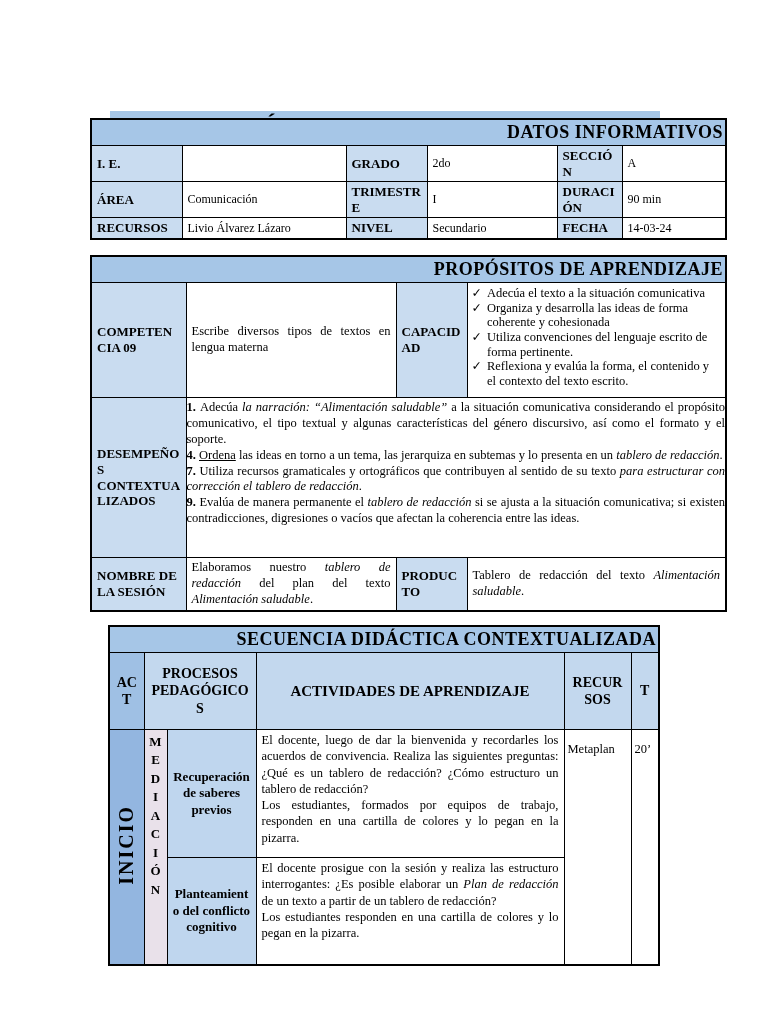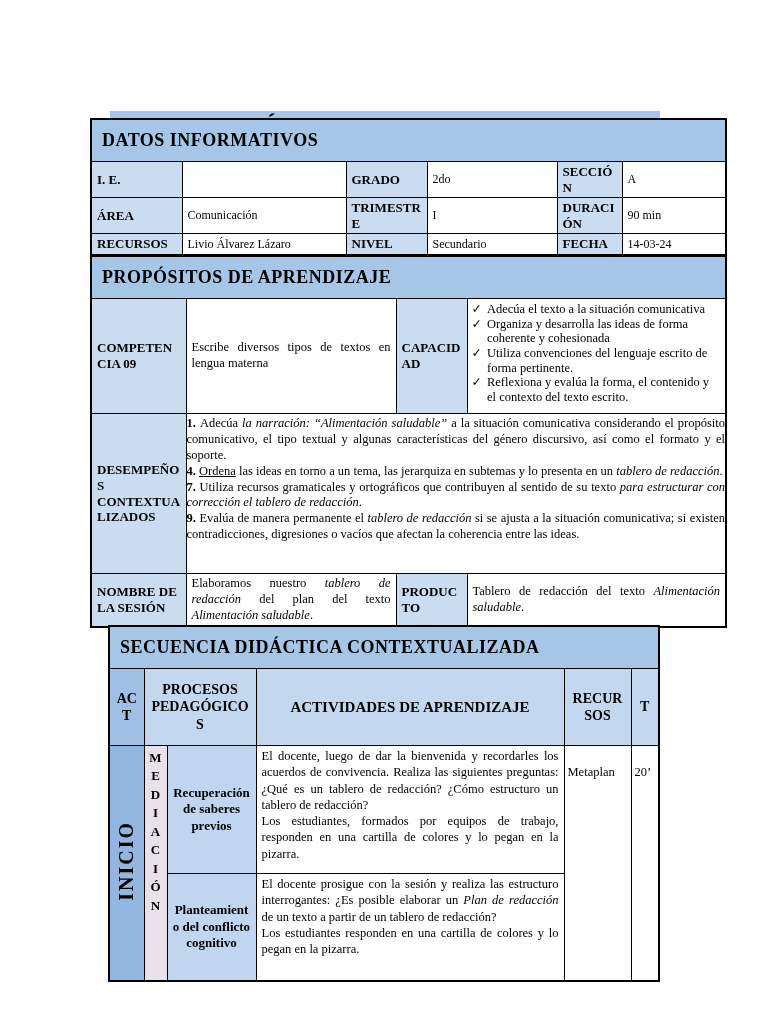--- a/index.html
+++ b/index.html
@@ -10,21 +10,21 @@
              background:var(--title-bar,#a6c6e7);
              display:flex;align-items:center;justify-content:center;
              font-family:"Liberation Sans",sans-serif;font-weight:bold;
              font-size:24px;letter-spacing:-0.5px;margin-top:39px;}
 
   table{border-collapse:collapse;position:absolute;table-layout:fixed;}
   td,th{border:1.4px solid #000;padding:2px 5px;vertical-align:middle;overflow:hidden;}
   table{border:2px solid #000;}
 
   th.section{background:var(--section-header,#a6c6e7);font-size:18px;font-weight:bold;
-             text-align:left;padding:10px;letter-spacing:0.5px;}
+             text-align:right;padding:2px;letter-spacing:0.5px;}
 
   .lbl{background:var(--label-cell,#c9dcf0);font-weight:bold;font-size:13px;
        overflow-wrap:anywhere;line-height:1.2;text-align:left;}
   .val{font-size:12px;text-align:left;}
 
   .datos{left:90px;top:118px;width:635px;}
   .datos tr.h{height:25px;}
   .datos tr.r1{height:34px;padding-left:48px;}
   .datos tr.r2{height:35px;}
   .datos tr.r3{height:20px;}
@@ -55,21 +55,21 @@
   .act-header{background:var(--act-header,#9fc0e4);}
   .inicio-cell{background:var(--inicio-cell,#93b6e0);text-align:center;padding:0;}
   .inicio-text{writing-mode:vertical-rl;transform:rotate(180deg);font-weight:bold;
                font-size:20px;letter-spacing:2px;display:inline-block;}
   .mediacion-cell{background:var(--mediacion-cell,#e9e1ea);font-weight:bold;font-size:13px;
                   line-height:1.42;text-align:center;white-space:pre-line;
                   vertical-align:top;padding:3px 0;}
   .proceso-cell{background:var(--proceso-cell,#bfd6ee);font-weight:bold;font-size:13px;
                 text-align:center;overflow-wrap:anywhere;line-height:1.25;}
   .activ-cell{font-size:12.5px;text-align:justify;vertical-align:top;line-height:1.3;}
-  .res-cell,.t-cell{font-size:12.5px;vertical-align:top;text-align:left;padding:19px 3px;}
+  .res-cell,.t-cell{font-size:12.5px;vertical-align:top;text-align:left;padding:12px 3px;}
 </style>
 </head>
 <body>
 
 <div class="page">
 
   <div class="title-bar">SESIÓN DE APRENDIZAJE 2024</div>
 
   <table class="datos">
     <colgroup>

